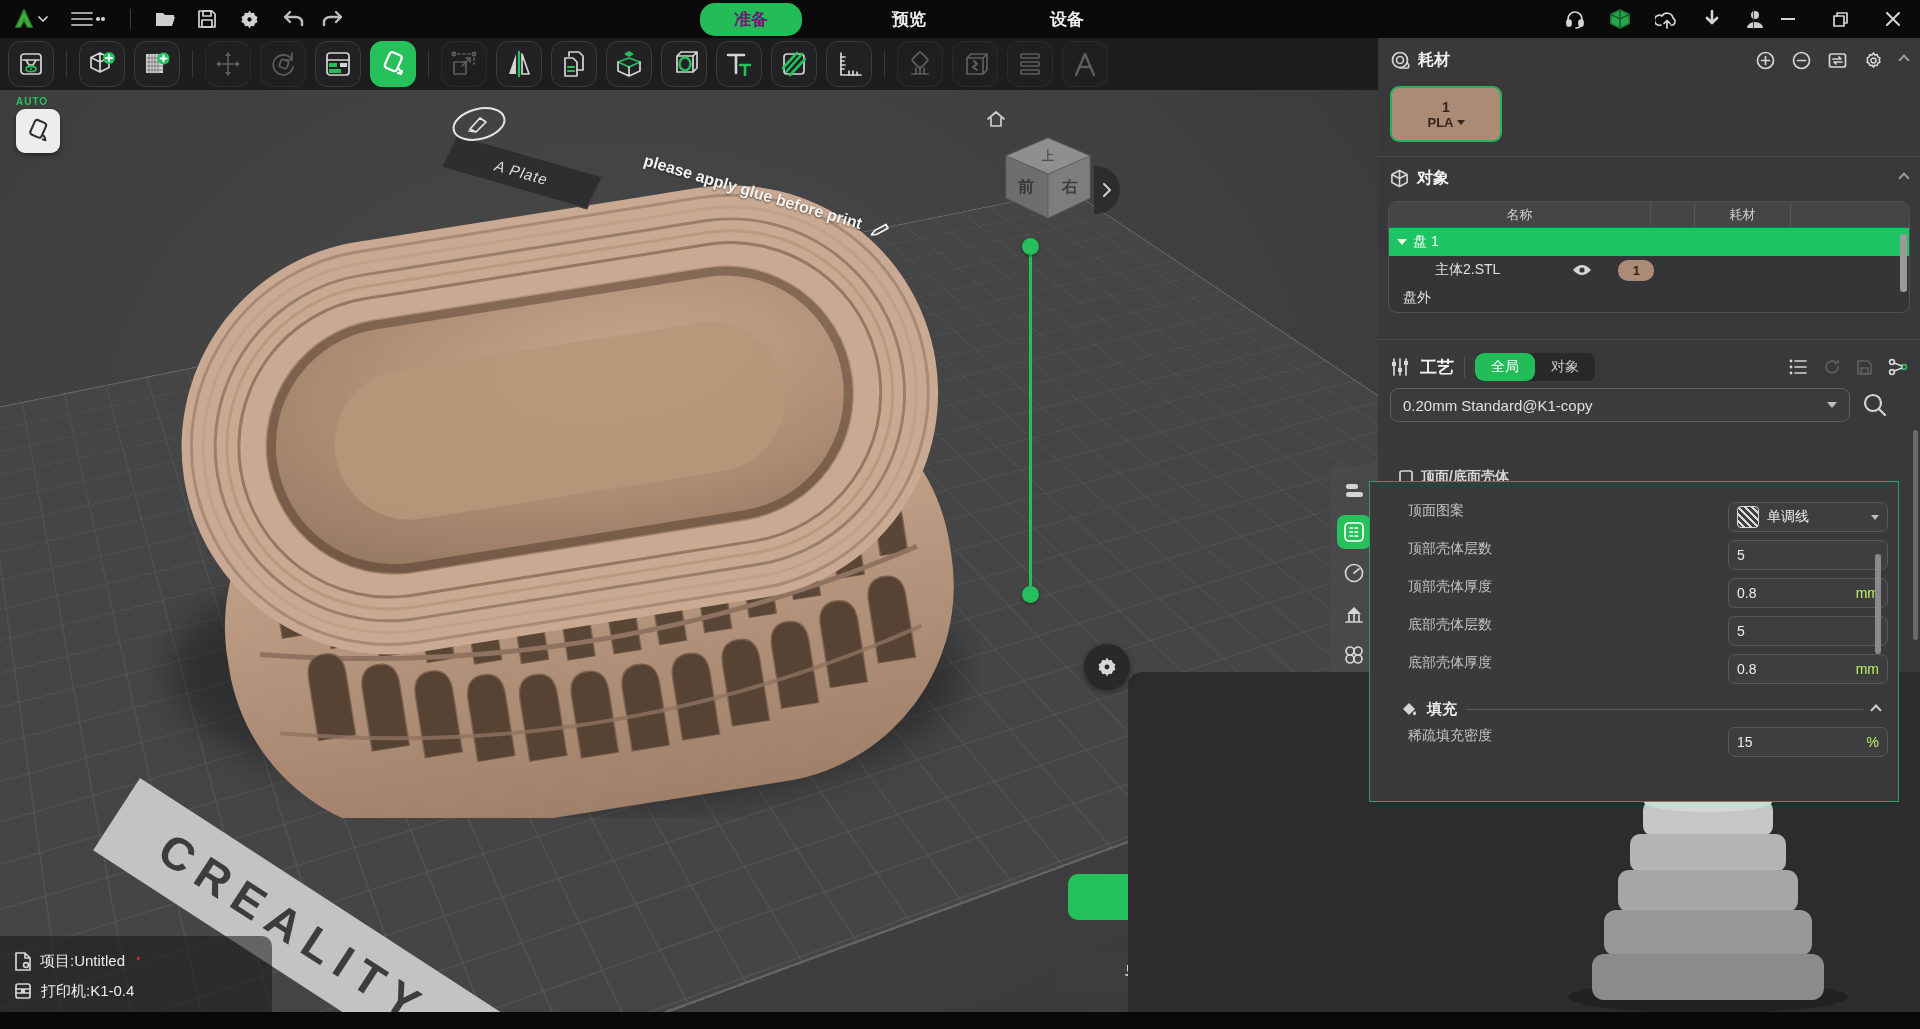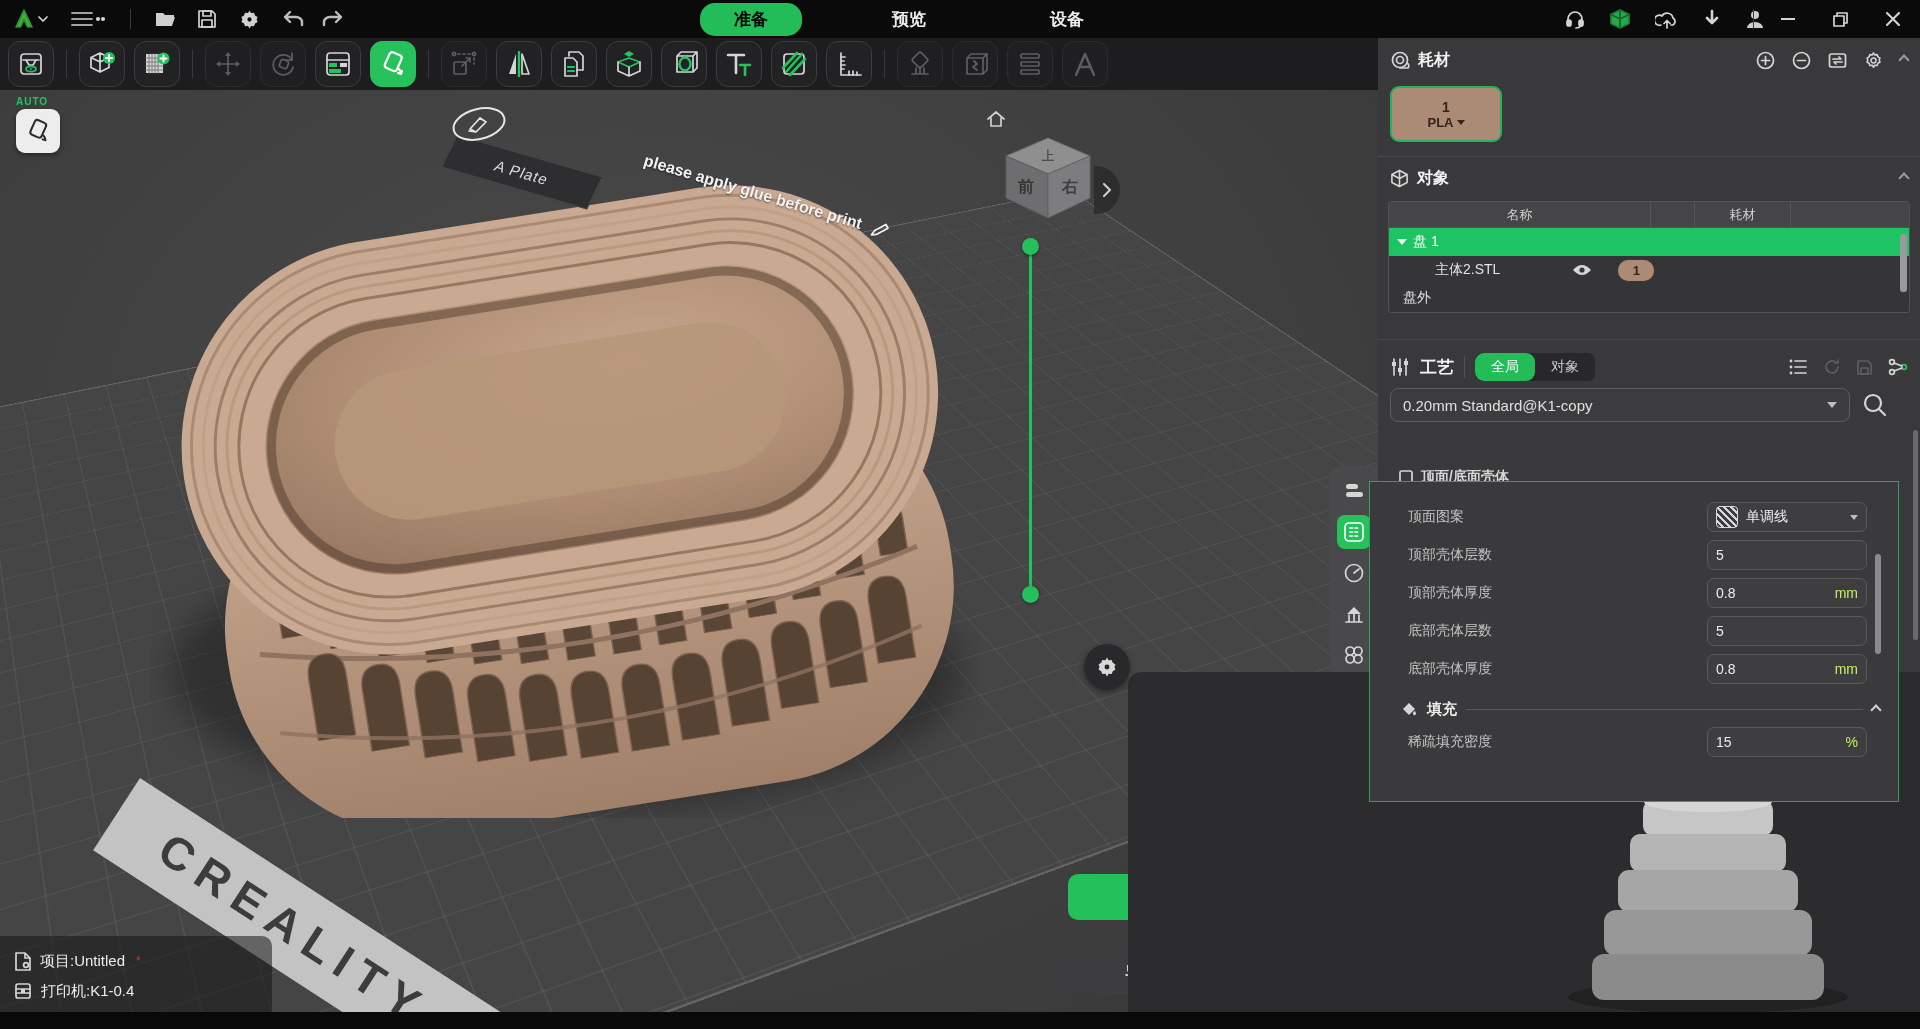--- a/index.html
+++ b/index.html
@@ -7,21 +7,21 @@
     font-family:"Liberation Sans","DejaVu Sans",sans-serif;color:#e6e6e6;-webkit-font-smoothing:antialiased}
   #app{position:relative;width:1920px;height:1029px}
   svg.ic{display:block;stroke:#d5d5d5;fill:none;stroke-width:1.7;stroke-linecap:round;stroke-linejoin:round}
   svg.ic.dim{stroke:#5e5e60}
   
   #titlebar{position:absolute;left:0;top:0;width:1920px;height:38px;background:#0a0a0b;display:flex;align-items:center}
   .tbar-ic{width:36px;height:38px;display:flex;align-items:center;justify-content:center;cursor:pointer}
   .vsep{width:1px;height:20px;background:#3a3a3c;margin:0 8px}
   .tabs{position:absolute;left:700px;top:0;height:38px;display:flex;align-items:center;gap:56px}
   .tab{font-size:17px;font-weight:bold;color:#ededed;padding:5px 34px;border-radius:15px;cursor:pointer;white-space:nowrap}
-  .tab.active{background:#22bd59;color:#000000}
+  .tab.active{background:#22bd59;color:#701a75}
   .winctl{position:absolute;right:0;top:0;height:38px;display:flex;align-items:center}
   .rt-icons{position:absolute;right:155px;top:0;height:38px;display:flex;align-items:center;gap:24px}
   
   #toolbar{position:absolute;left:0;top:38px;width:1378px;height:52px;background:#1d1d1f;display:flex;align-items:center;padding-left:8px;gap:9px}
   .tb{width:46px;height:46px;border:1px solid #3c3c3e;border-radius:12px;background:#222224;display:flex;align-items:center;justify-content:center;cursor:pointer;flex:0 0 auto}
   .tb.dim{border-color:#2c2c2e;background:#1f1f21}
   .tb.active{background:#27c15c;border-color:#27c15c}
   .tsep{width:1px;height:28px;background:#38383a;margin:0 3px;flex:0 0 auto}
   
   #canvas{position:absolute;left:0;top:90px;width:1378px;height:922px;overflow:hidden;
@@ -74,21 +74,21 @@
   .sec-title{font-size:16px;font-weight:bold;color:#f2f2f2}
   .divider{height:1px;background:#4a4a4c;margin:0}
   .head-actions{margin-left:auto;display:flex;align-items:center;gap:17px}
   .chev-sm{width:8px;height:8px;border-left:2px solid #9a9a9a;border-top:2px solid #9a9a9a;transform:rotate(45deg);cursor:pointer}
   #filament-card{margin:4px 0 14px 12px;width:112px;height:56px;border:2px solid #22b45a;border-radius:9px;
     background:#ab8a76;display:flex;flex-direction:column;align-items:center;justify-content:center;cursor:pointer;color:#33241c}
   #filament-card .num{font-size:14px;font-weight:bold}
   #filament-card .mat{font-size:13px;font-weight:bold;display:flex;align-items:center;gap:3px}
   .caret-dn{width:0;height:0;border-left:4px solid transparent;border-right:4px solid transparent;border-top:5px solid #33241c}
   
-  #objtable{position:relative;margin:2px 10px 26px 10px;border:1px solid #525254;border-radius:3px;background:#353537;overflow:hidden}
+  #objtable{position:relative;margin:2px 10px 26px 10px;border:1px solid #525254;border-radius:9px;background:#353537;overflow:hidden}
   #objtable .thead{display:flex;height:26px;background:#454547;border-bottom:1px solid #525254;font-size:13px;color:#cfcfcf;align-items:center}
   #objtable .thead>div{border-right:1px solid #565658;height:100%;display:flex;align-items:center;justify-content:center}
   .col-name{width:262px}.col-s1{width:44px}.col-mat{width:96px}.col-rest{flex:1;border-right:none !important}
   .orow{display:flex;align-items:center;height:28px;font-size:14px;color:#e2e2e2}
   .orow.selected{background:#1ec463;color:#fff}
   .tri-dn{width:0;height:0;border-left:5px solid transparent;border-right:5px solid transparent;border-top:6px solid #eaffea;margin:0 6px 0 8px}
   .mat-badge{width:36px;height:21px;border-radius:10px;background:#ab8a76;color:#33241c;font-size:13px;font-weight:bold;
     display:flex;align-items:center;justify-content:center;cursor:pointer}
   .vthumb{position:absolute;background:#9a9a9c;border-radius:3px}
   
@@ -98,21 +98,21 @@
   #scope-pill .seg.on{background:#22bd59;color:#fff;border-radius:9px}
   #scope-pill .seg.off{color:#cdcdcd}
   #preset-row{display:flex;align-items:center;padding:2px 12px 0 12px;gap:12px}
   #preset-dd{flex:0 0 460px;height:34px;border:1px solid #5d5d5f;border-radius:8px;display:flex;align-items:center;
     padding:0 12px;font-size:15px;color:#e0e0e0;cursor:pointer;background:#3c3c3e}
   #preset-dd .cdn{margin-left:auto;width:0;height:0;border-left:5px solid transparent;border-right:5px solid transparent;border-top:6px solid #bdbdbd}
   
   #parampanel{position:absolute;left:1369px;top:468px;width:530px;height:334px;z-index:6}
   #clipped-head{height:13px;overflow:hidden;display:flex;align-items:flex-start;gap:8px;padding-left:30px;color:#d6d6d6;font-size:14px;font-weight:bold}
   #parambox{position:relative;height:321px;border:1.5px solid #2ba35f;background:#3a3a3c;padding-top:6px}
-  .prow{display:flex;align-items:center;height:30px;margin:8px 31px 0 38px}
+  .prow{display:flex;align-items:flex-start;height:30px;margin:8px 10px 0 38px}
   .prow .plabel{font-size:14px;color:#c3c3c3}
   .pctl{margin-left:auto;width:160px;height:30px;border:1px solid #59595b;border-radius:7px;background:#3e3e40;
     display:flex;align-items:center;padding:0 8px;font-size:14px;color:#ededed;cursor:pointer}
   .pctl .unit{margin-left:auto;color:#bef264;font-size:14px}
   .pctl .cdn{margin-left:auto;width:0;height:0;border-left:4px solid transparent;border-right:4px solid transparent;border-top:5px solid #bdbdbd}
   .hatch{width:22px;height:22px;border:1px solid #d8d8d8;border-radius:4px;margin-right:8px;flex:0 0 auto;
     background:repeating-linear-gradient(45deg,#3e3e40 0 3px,#d8d8d8 3px 5px)}
   .subsec{display:flex;align-items:center;gap:9px;margin:16px 18px 0 30px}
   .subsec .t{font-size:15px;font-weight:bold;color:#ededed}
   .subsec .line{flex:1;height:1px;background:#5a5a5c}

